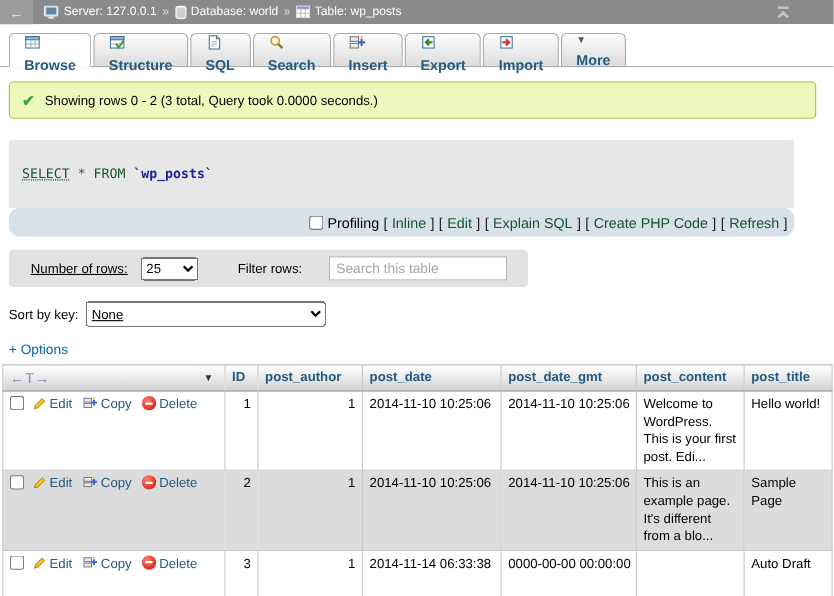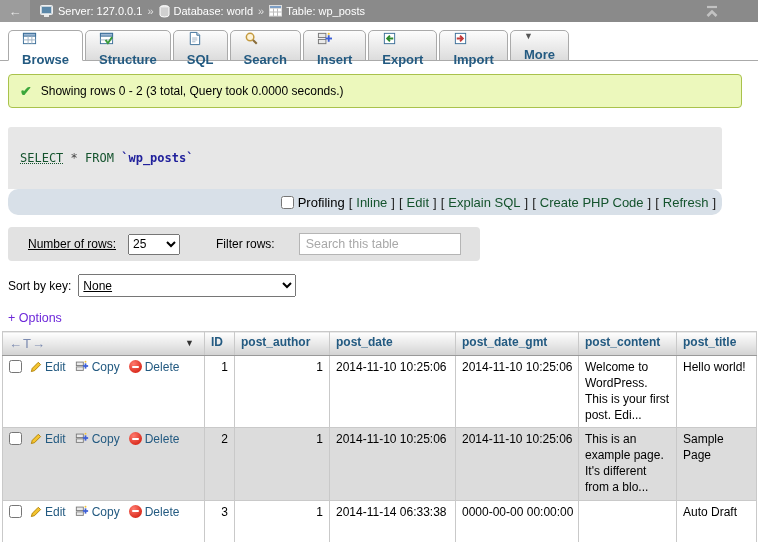--- a/index.html
+++ b/index.html
@@ -48,21 +48,21 @@
   .rows-bar{margin:12px 0 0 8px;width:472px;height:34px;background:#e2e2e2;border-radius:4px;
             display:flex;align-items:center;}
   .rows-bar .lab1{margin-left:20px;text-decoration:underline;}
   .num-select{margin-left:12px;width:52px;height:21px;font-size:12px;}
   .rows-bar .lab2{margin-left:36px;}
   .filter-input{margin-left:24px;width:162px;height:22px;border:1px solid #b5b5b5;padding:0 6px;
                 font-size:12.5px;font-family:"Liberation Sans",sans-serif;}
   .filter-input::placeholder{color:#a8a8a8;}
   .sort-row{margin:13px 0 0 8px;display:flex;align-items:center;}
   .sort-select{margin-left:7px;width:218px;height:23px;font-size:12px;text-decoration:underline;}
-  .options-link{display:inline-block;margin:14px 0 0 8px;color:#6d28d9;text-decoration:none;
+  .options-link{display:inline-block;margin:14px 0 0 8px;color:#0369a1;text-decoration:none;
                 font-size:12.5px;cursor:pointer;}
 
   
   table{border-collapse:collapse;margin:6px 0 0 2px;table-layout:fixed;font-size:12px;width:754px;}
   th,td{border:1px solid #c9c9c9;vertical-align:top;padding:4px 6px;text-align:left;
         overflow:hidden;line-height:1.32;}
   thead th{background:linear-gradient(#ffffff,#d2d2d2);color:#235a81;font-weight:bold;
            height:24px;padding:3px 6px;border-bottom:1px solid #999;white-space:nowrap;}
   .dragwrap{display:flex;align-items:center;justify-content:space-between;}
   .arrows{color:#7b8ab0;font-size:13px;letter-spacing:1px;font-weight:normal;}

